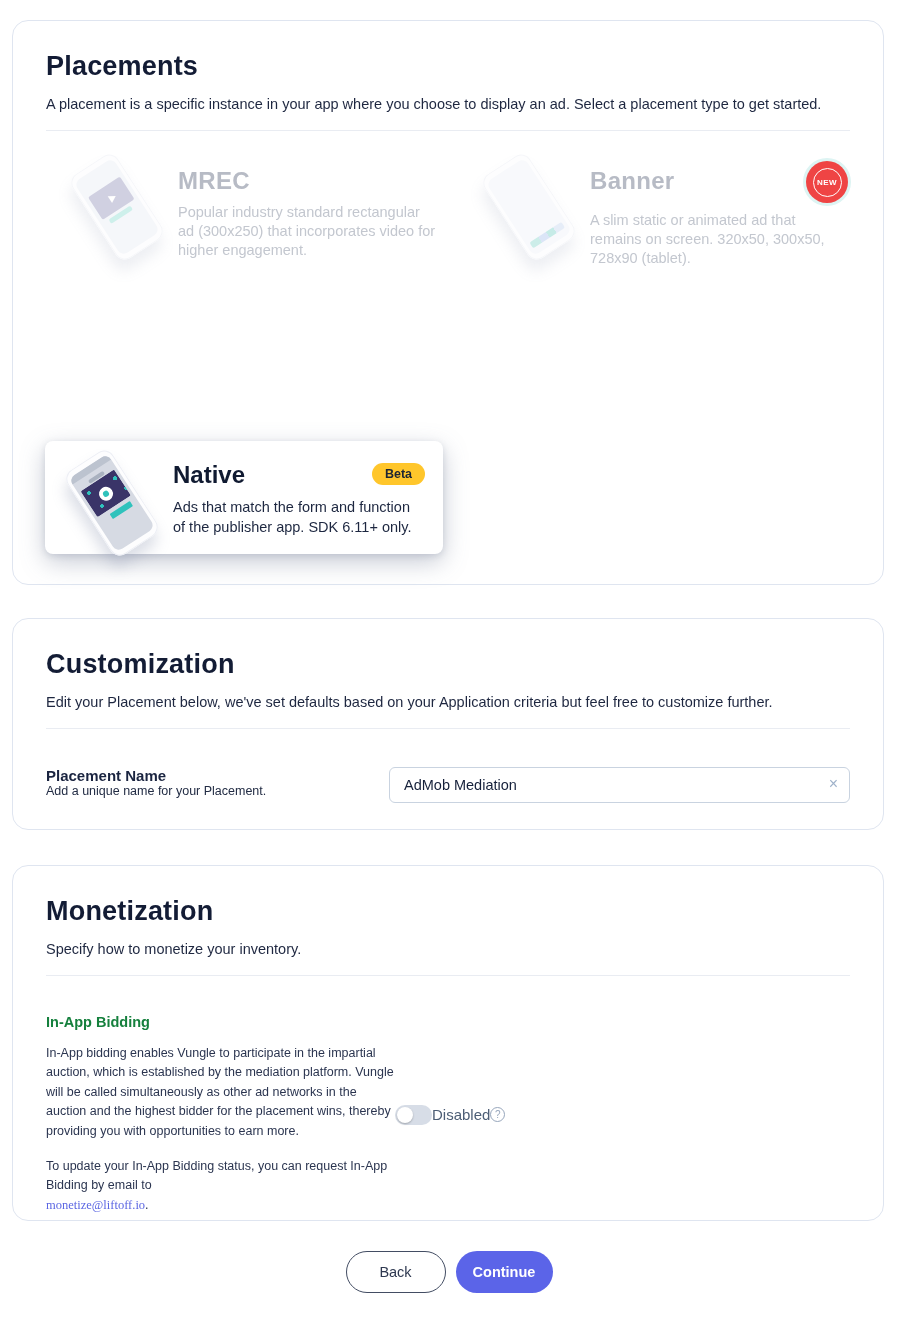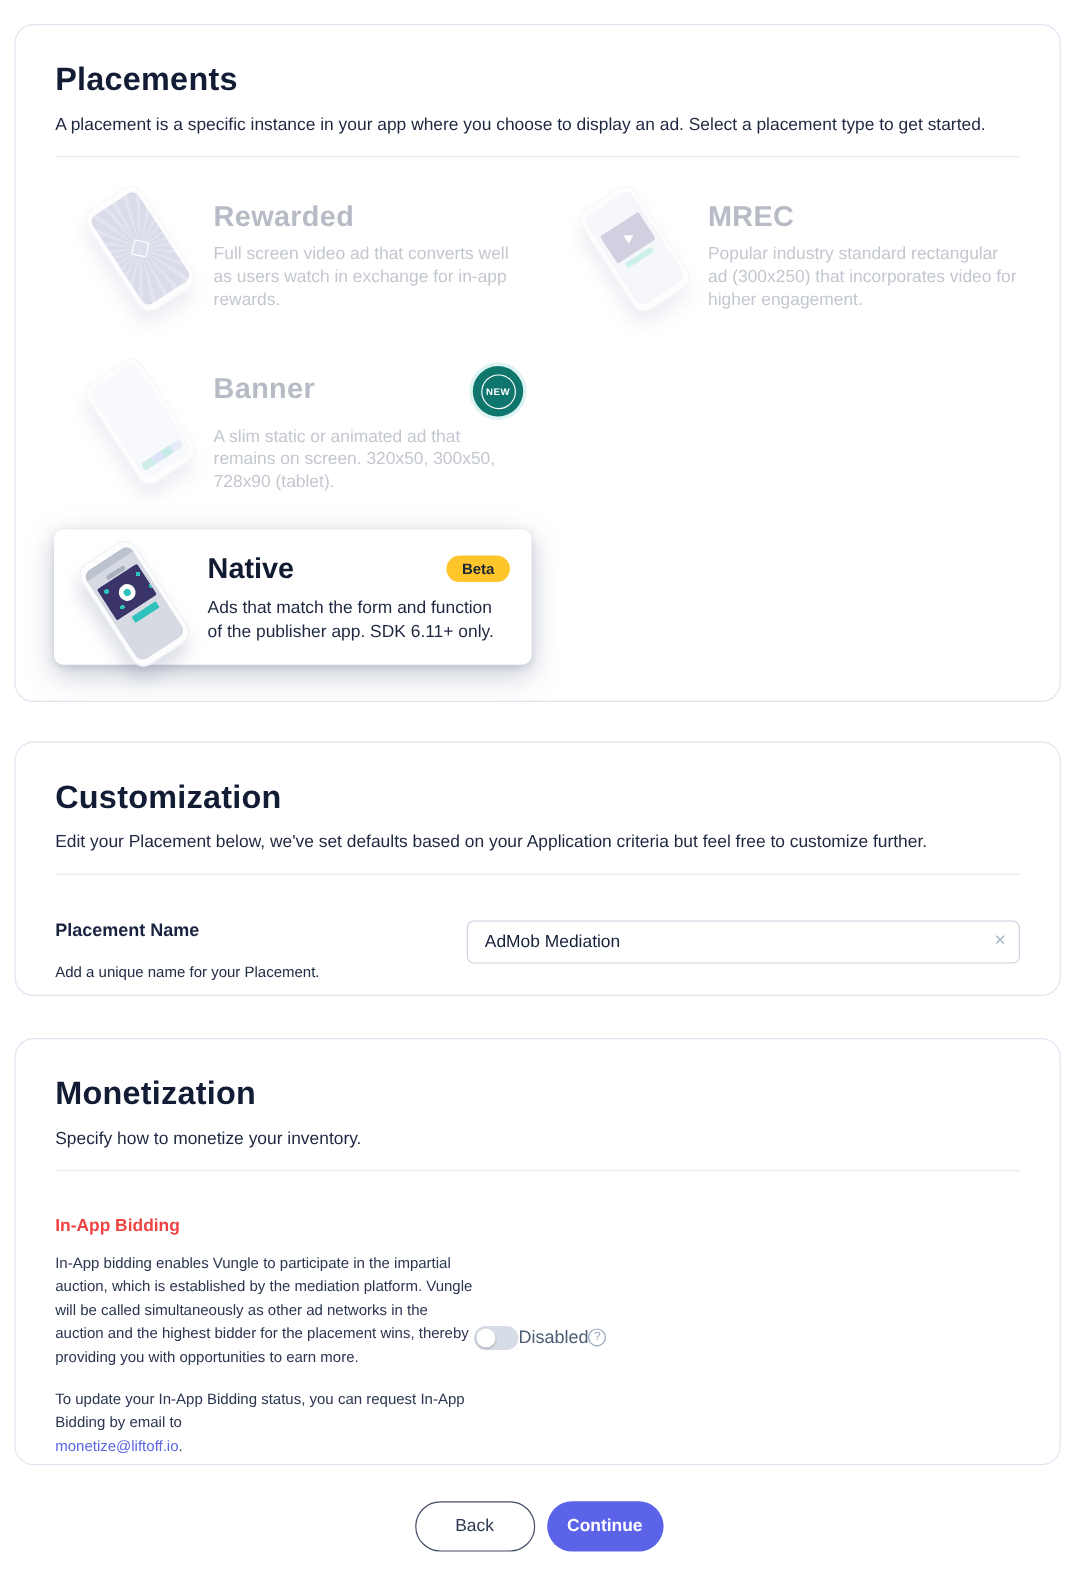--- a/index.html
+++ b/index.html
@@ -19,21 +19,21 @@
   
   .options-grid { display:grid; grid-template-columns:1fr 1fr; column-gap:34px; row-gap:22px;
                   margin-top:22px; padding-left:14px; }
   .option { display:flex; align-items:flex-start; min-height:122px; cursor:pointer; }
   .option-text { flex:1; padding-top:14px; }
   .option-title { font-size:24px; font-weight:bold; color:#b7bbc5; letter-spacing:.3px; }
   .option-desc { margin-top:8px; font-size:14.5px; line-height:1.32; color:#c3c7cf; max-width:330px; }
   .title-row { display:flex; align-items:flex-start; justify-content:space-between; }
 
   
-  .new-badge { width:42px; height:42px; border-radius:50%; background:#0f766e;
+  .new-badge { width:42px; height:42px; border-radius:50%; background:#ef4444;
                display:flex; align-items:center; justify-content:center; margin:-6px 2px 0 0;
                box-shadow:0 0 0 3px #ddf4f3; }
   .new-badge-inner { width:29px; height:29px; border:1.5px solid #ffffff; border-radius:50%;
                display:flex; align-items:center; justify-content:center;
                color:#ffffff; font-size:8px; font-weight:bold; letter-spacing:.5px; }
 
   
   .native-card { position:absolute; left:32px; top:420px; width:398px; height:113px;
                  background:#fff; border-radius:8px; display:flex; align-items:flex-start;
                  padding:8px 18px 8px 10px; cursor:pointer;
@@ -83,34 +83,34 @@
   .nat-cam { position:absolute; left:50%; top:50%; width:14px; height:14px; margin:-7px 0 0 -7px;
              background:#fff; border-radius:50%; }
   .nat-cam::after { content:""; position:absolute; left:4px; top:4px; width:6px; height:6px;
              border-radius:50%; background:#2fc2bc; }
   .nat-bar { position:absolute; left:15px; top:52px; width:24px; height:6px; background:#2fc2bc; border-radius:1px; }
 
   
   .field-row { display:flex; margin-top:38px; }
   .field-left { width:349px; }
   .field-label { font-size:15px; font-weight:bold; color:#1a2440; }
-  .field-help { margin-top:19px; font-size:12.5px; color:#222c44; }
+  .field-help { margin-top:0; font-size:12.5px; color:#222c44; }
   .text-input-wrap { position:relative; width:461px; }
   .text-input { width:461px; height:36px; border:1px solid #c9d3e0; border-radius:6px;
                 padding:0 34px 0 14px; font-size:14.5px; color:#15203a;
                 font-family:"Liberation Sans", sans-serif; outline:none; }
   .clear-x { position:absolute; right:12px; top:8px; font-size:16px; color:#9fb2ca; cursor:pointer; }
 
   
   .bid-row { display:flex; margin-top:38px; }
   .bid-left { width:349px; }
-  .bid-label { font-size:14.5px; font-weight:bold; color:#ef4444; }
+  .bid-label { font-size:14.5px; font-weight:bold; color:#15803d; }
   .bid-desc { margin-top:14px; font-size:12.5px; line-height:1.55; color:#2b3550; }
   .bid-note { margin-top:16px; font-size:12.5px; line-height:1.55; color:#2b3550; }
-  .bid-note a { color:#5b66e3; text-decoration:none; display:inline-block; }
+  .bid-note a { color:#5b66e3; text-decoration:none; display:inline-block;font-family:Liberation Serif, serif; }
   .note-line2 { display:block; }
   .bid-right { display:flex; align-items:center; padding-top:0; }
   .toggle { width:37px; height:20px; border-radius:10px; background:#d7dde7; position:relative; cursor:pointer; }
   .knob { position:absolute; left:2px; top:2px; width:16px; height:16px; border-radius:50%;
           background:#fff; box-shadow:0 1px 2px rgba(0,0,0,.25); }
   .toggle-status { font-size:15px; color:#4c5d75; }
   .help-icon { width:15px; height:15px; border:1px solid #97a6bc; border-radius:50%;
                color:#97a6bc; font-size:10px; display:flex; align-items:center; justify-content:center;
                cursor:pointer; }
 
@@ -128,34 +128,20 @@
 <div class="page">
 
   <section class="card card-placements">
     <h1 class="card-title">Placements</h1>
     <p class="card-subtitle">A placement is a specific instance in your app where you choose to display an ad. Select a placement type to get started.</p>
     <hr class="divider">
 
     <div class="options-grid">
 
 
-      <div class="option disabled">
-        <div class="phone-wrap">
-          <div class="phone">
-              <div class="notch"></div>
-              <div class="screen rewarded">
-            <div class="gem"></div>
-          </div>
-            </div>
-        </div>
-        <div class="option-text">
-          <div class="option-title">Rewarded</div>
-          <div class="option-desc">Full screen video ad that converts well as users watch in exchange for in-app rewards.</div>
-        </div>
-      </div>
 
       <div class="option disabled">
         <div class="phone-wrap">
           <div class="phone">
               <div class="notch"></div>
               <div class="screen mrec">
             <div class="mrec-ad">
                   <div class="play-tri"></div>
                 </div>
                 <div class="mrec-bar"></div>

